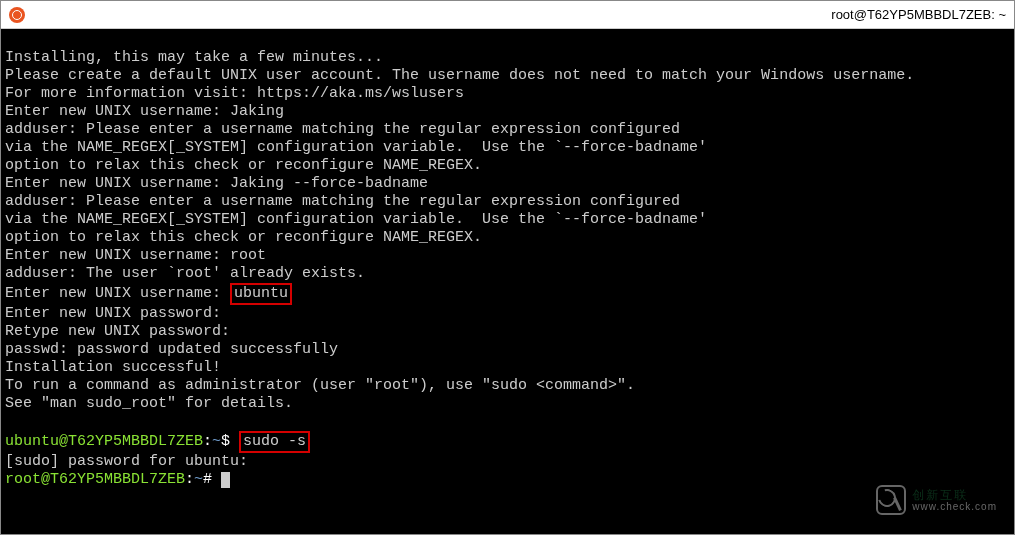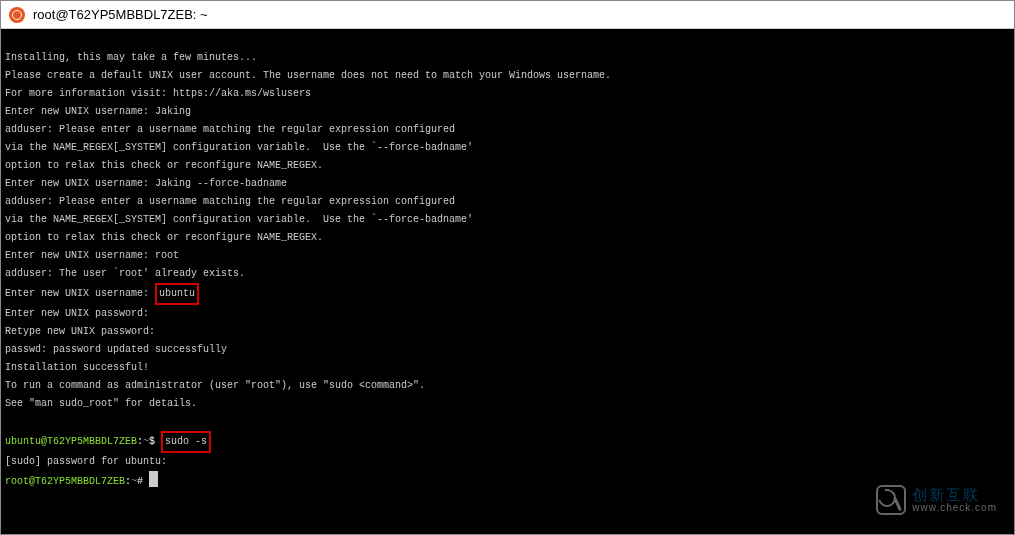--- a/index.html
+++ b/index.html
@@ -18,20 +18,21 @@
       display: flex;
       flex-direction: column;
     }
     .title-bar {
       background: #fff;
       height: 28px;
       display: flex;
       align-items: center;
       padding: 0 8px;
       border-bottom: 1px solid #ccc;
+      justify-content: space-between;
     }
     .title-icon {
       width: 16px;
       height: 16px;
       border-radius: 50%;
       background: #e95420;
       margin-right: 8px;
       position: relative;
     }
     .title-icon::after {
@@ -44,21 +45,21 @@
     }
     .title-text {
       font-size: 13px;
       color: #000;
       font-family: "Segoe UI", sans-serif;
     }
     .terminal {
       flex: 1;
       background: #000;
       color: #ccc;
-      font-size: 10px;
+      font-size: 15px;
       line-height: 18px;
       padding: 2px 4px;
       white-space: pre;
       overflow: hidden;
     }
     .line { white-space: pre; }
     .brightgreen { color: #8ae234; }
     .white { color: #fff; }
     .dim { color: #ccc; }
     .blue { color: #729fcf; }
@@ -102,23 +103,23 @@
     }
     .watermark-logo::after {
       content: "";
       position: absolute;
       width: 3px; height: 14px;
       background: #bbb;
       top: 10px; left: 18px;
       transform: rotate(-25deg);
     }
     .watermark-text {
-      color: #0369a1;
+      color: #14532d;
       font-family: "Microsoft YaHei", sans-serif;
-      font-size: 15px;
+      font-size: 12px;
       letter-spacing: 2px;
       line-height: 1;
     }
     .watermark-url {
       color: #bbb;
       font-family: sans-serif;
       font-size: 10px;
       letter-spacing: 1px;
     }
   </style>

